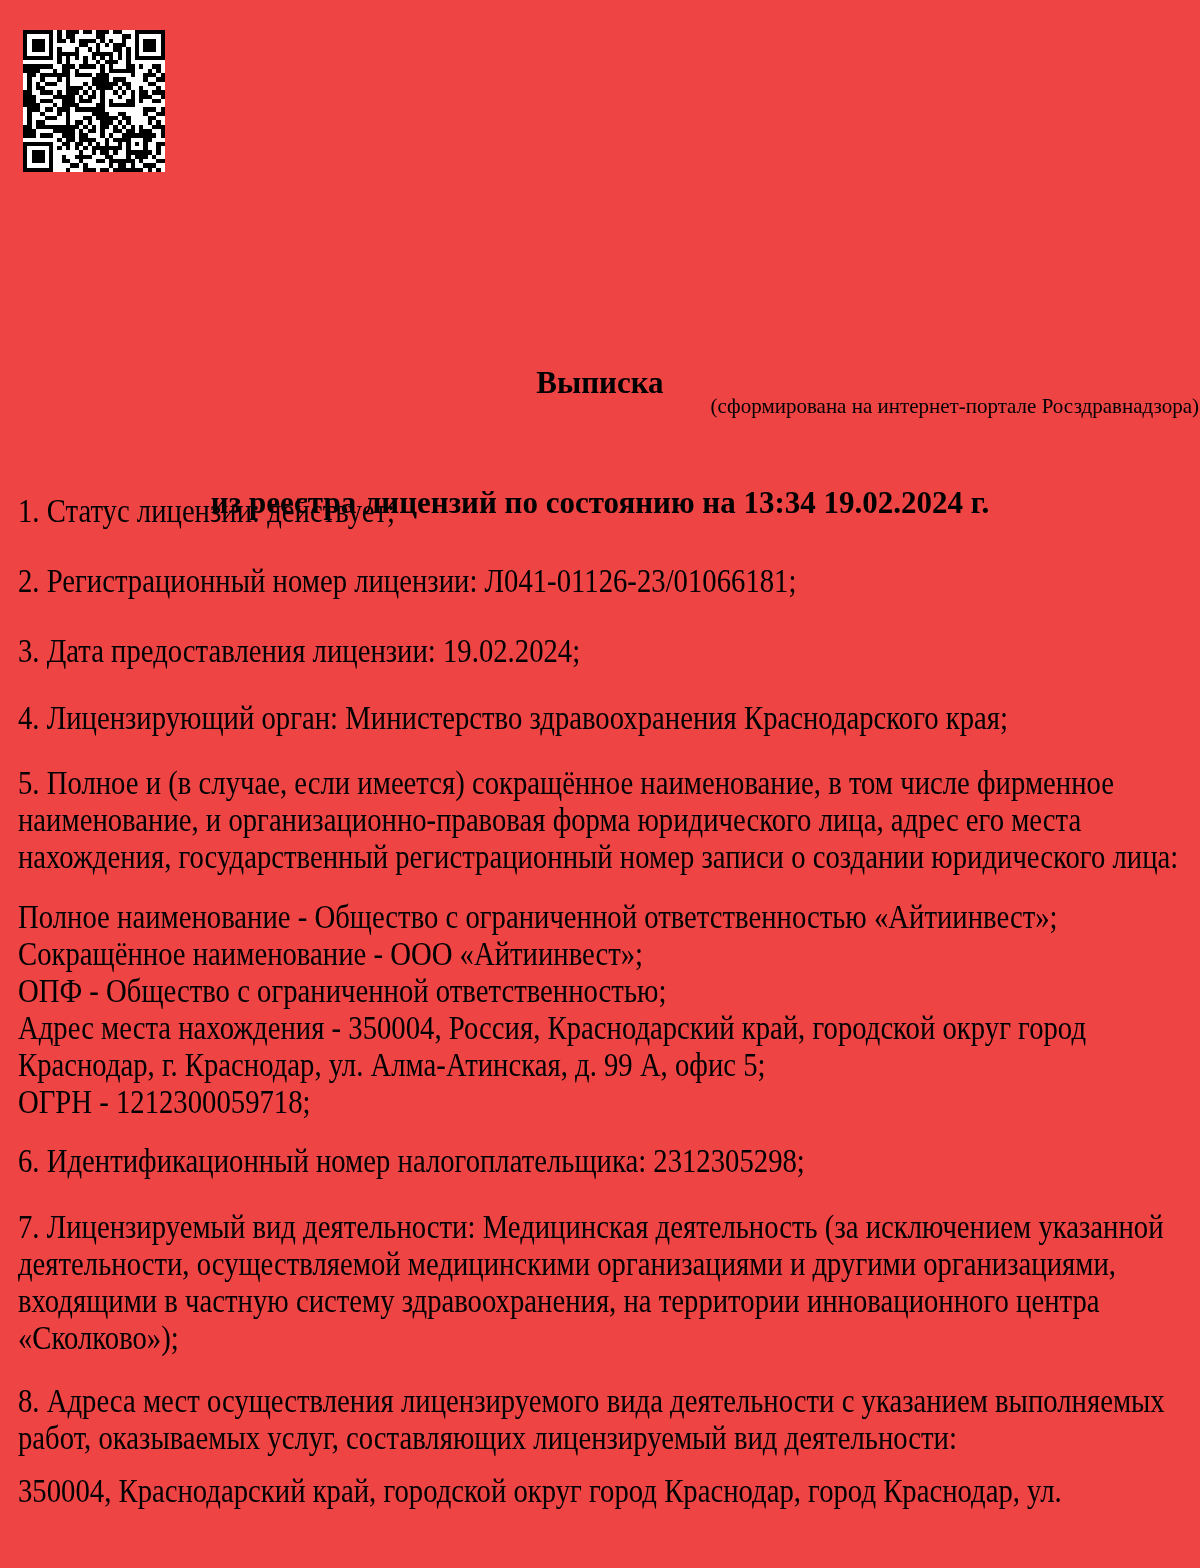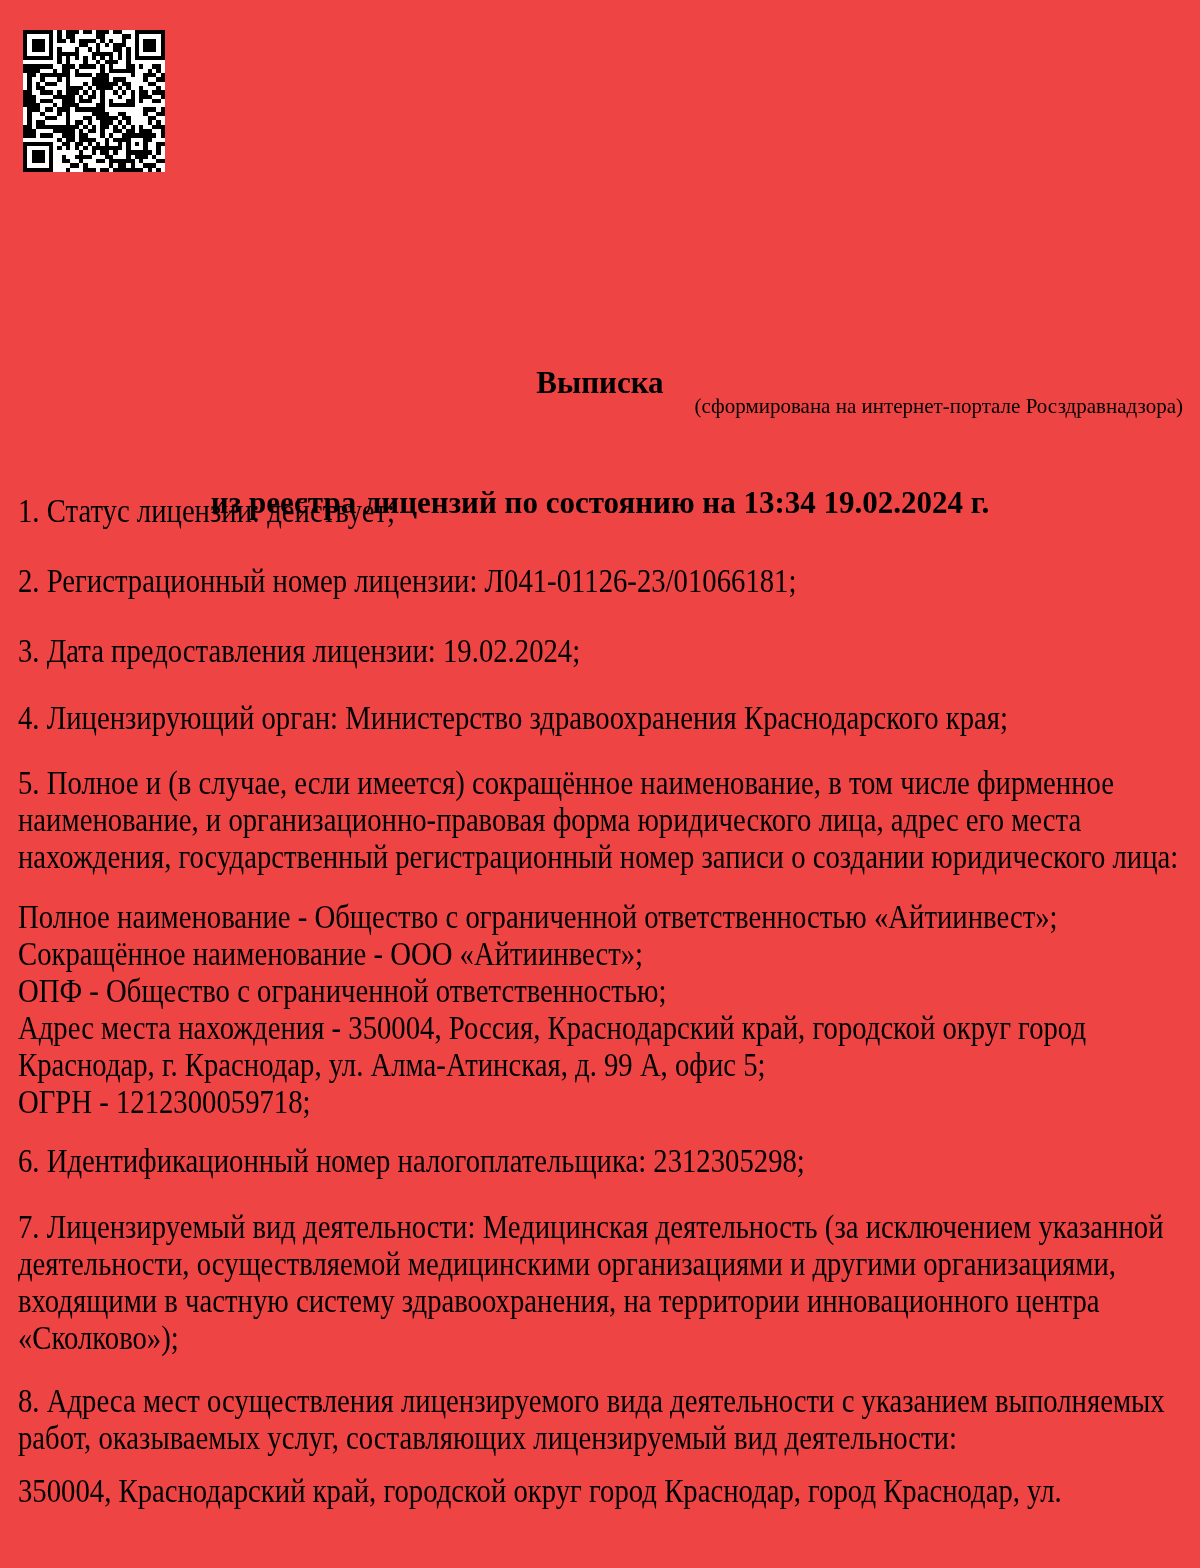--- a/index.html
+++ b/index.html
@@ -33,21 +33,21 @@
     font-size: 31px;
     line-height: 40px;
     white-space: pre;
   }
   .subtitle {
     position: absolute;
     top: 393px;
     left: 0;
     width: 1200px;
     box-sizing: border-box;
-    padding-right: 17px;
+    padding-right: 1px;
     text-align: right;
     font-size: 21px;
     line-height: 26px;
     white-space: pre;
   }
   .body {
     position: absolute;
     top: 493px;
     left: 18px;
     width: 1360px;

